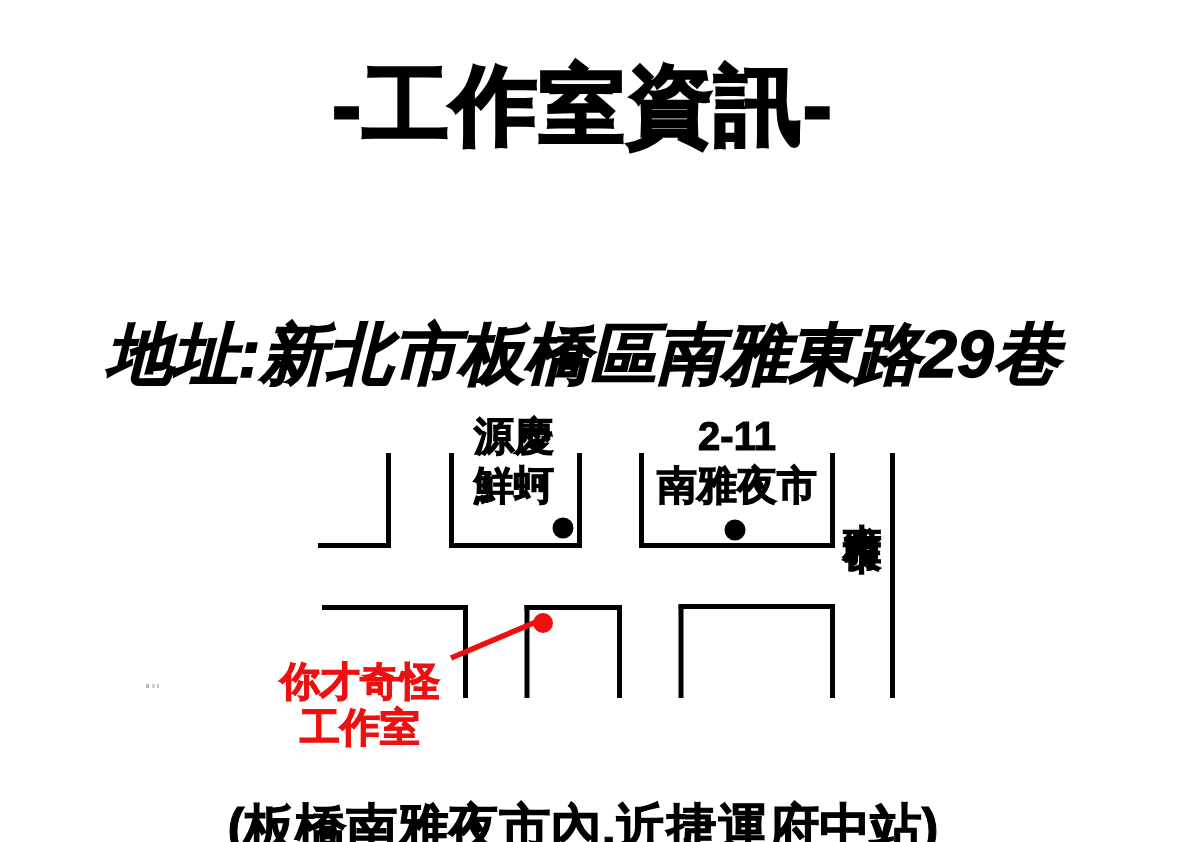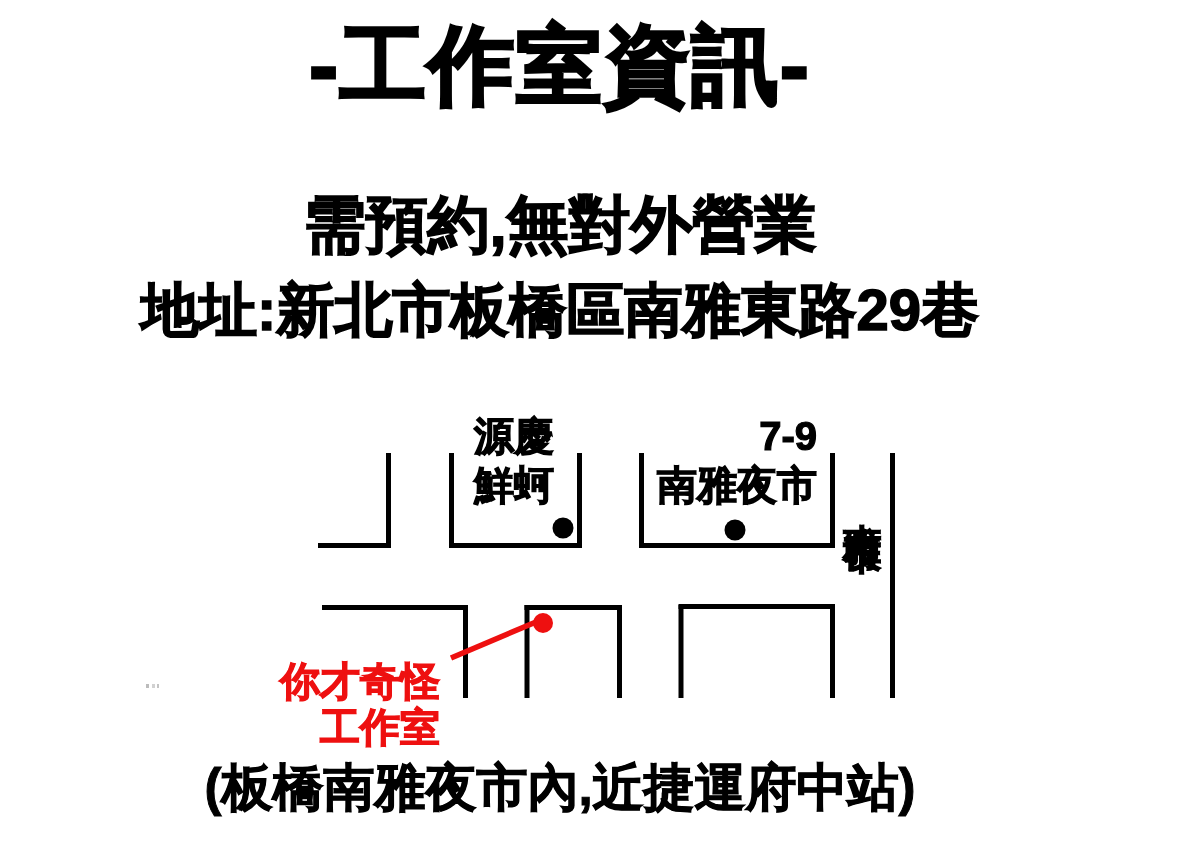--- a/index.html
+++ b/index.html
@@ -15,37 +15,38 @@
     color: var(--ink, #000000);
     overflow: hidden;
   }
   .t {
     position: absolute;
     white-space: nowrap;
     font-weight: 700;
     color: var(--ink, #000000);
     line-height: 1;
   }
-  .center { left: 560px; transform: translateX(-50%); }
+  .center { left: 583px; transform: translateX(-50%); margin-top: 40px; }
 
   #title {
     top: 22px;
     font-size: 86px;
     font-weight: 900;
     letter-spacing: 2px;
     -webkit-text-stroke: 3px var(--ink, #000000);
   }
   #notice-line {
     top: 194px;
     font-size: 62px;
     -webkit-text-stroke: 1.5px var(--ink, #000000);
   }
   #address-line {
     top: 281px;
-    font-size: 58px;
+    font-size: 66px;
+    font-style: italic;
     -webkit-text-stroke: 1.5px var(--ink, #000000);
   }
   #caption {
     top: 762px;
     font-size: 51px;
     -webkit-text-stroke: 1px var(--ink, #000000);
   }
 
   #map-svg {
     position: absolute;
@@ -53,21 +54,21 @@
     width: 1179px; height: 842px;
   }
   .ink-line { stroke: var(--ink, #000000); fill: none; }
   .red-line { stroke: var(--accent-red, #ee1010); fill: none; }
   .ink-dot  { fill: var(--ink, #000000); }
   .red-dot  { fill: var(--accent-red, #ee1010); }
   .w5 { stroke-width: 5; }
 
   .maplabel {
     position: absolute;
-    text-align: right;
+    text-align: center;
     font-weight: 700;
     line-height: 1.22;
     white-space: nowrap;
     color: var(--ink, #000000);
     -webkit-text-stroke: 1.2px var(--ink, #000000);
   }
   #store1-label { left: 514px; top: 412px; transform: translateX(-50%); font-size: 40px; }
   #store2-label { left: 737px; top: 412px; transform: translateX(-50%); font-size: 40px; }
   #street-label { left: 451px; top: 553px; transform: translateX(-50%); font-size: 39px; }
   #night-market-label {
@@ -97,21 +98,20 @@
     background-position: 0 1px;
   }
 </style>
 </head>
 <body>
 
 <div class="canvas">
 
   <div class="t center" id="title">-工作室資訊-</div>
 
-  <div class="t center" id="notice-line">需預約,無對外營業</div>
 
   <div class="t center" id="address-line">地址:新北市板橋區南雅東路29巷</div>
 
   <svg id="map-svg" viewBox="0 0 1179 842" xmlns="http://www.w3.org/2000/svg" aria-hidden="true">
 
     <line class="ink-line w5" x1="318" y1="545.5" x2="391" y2="545.5"></line>
     <line class="ink-line w5" x1="388.5" y1="453" x2="388.5" y2="548"></line>
 
     <line class="ink-line w5" x1="451.5" y1="453" x2="451.5" y2="548"></line>
     <line class="ink-line w5" x1="579.5" y1="453" x2="579.5" y2="548"></line>
@@ -139,21 +139,21 @@
     <line class="red-line" x1="451" y1="658" x2="536" y2="622" stroke-width="5.5"></line>
     <circle class="red-dot" cx="543" cy="623" r="10"></circle>
   </svg>
 
   <div class="maplabel" id="store1-label">
     <div>源慶</div>
     <div>鮮蚵</div>
   </div>
 
   <div class="maplabel" id="store2-label">
-    <div>7-9</div>
+    <div>2-11</div>
     <div>南雅夜市</div>
   </div>
 
   <div class="maplabel" id="night-market-label">南雅夜市</div>
 
 
   <div class="maplabel" id="studio-label">
     <div>你才奇怪</div>
     <div>工作室</div>
   </div>

